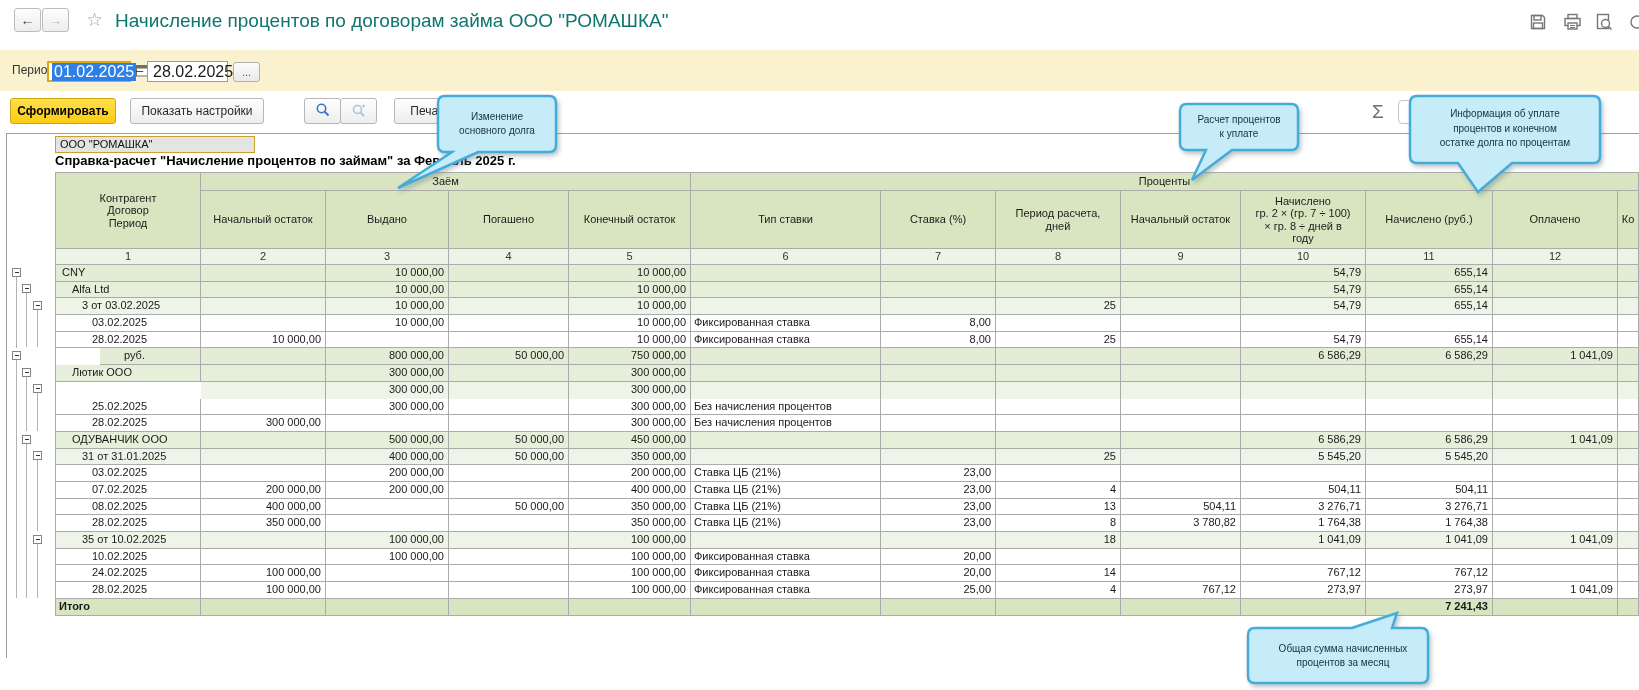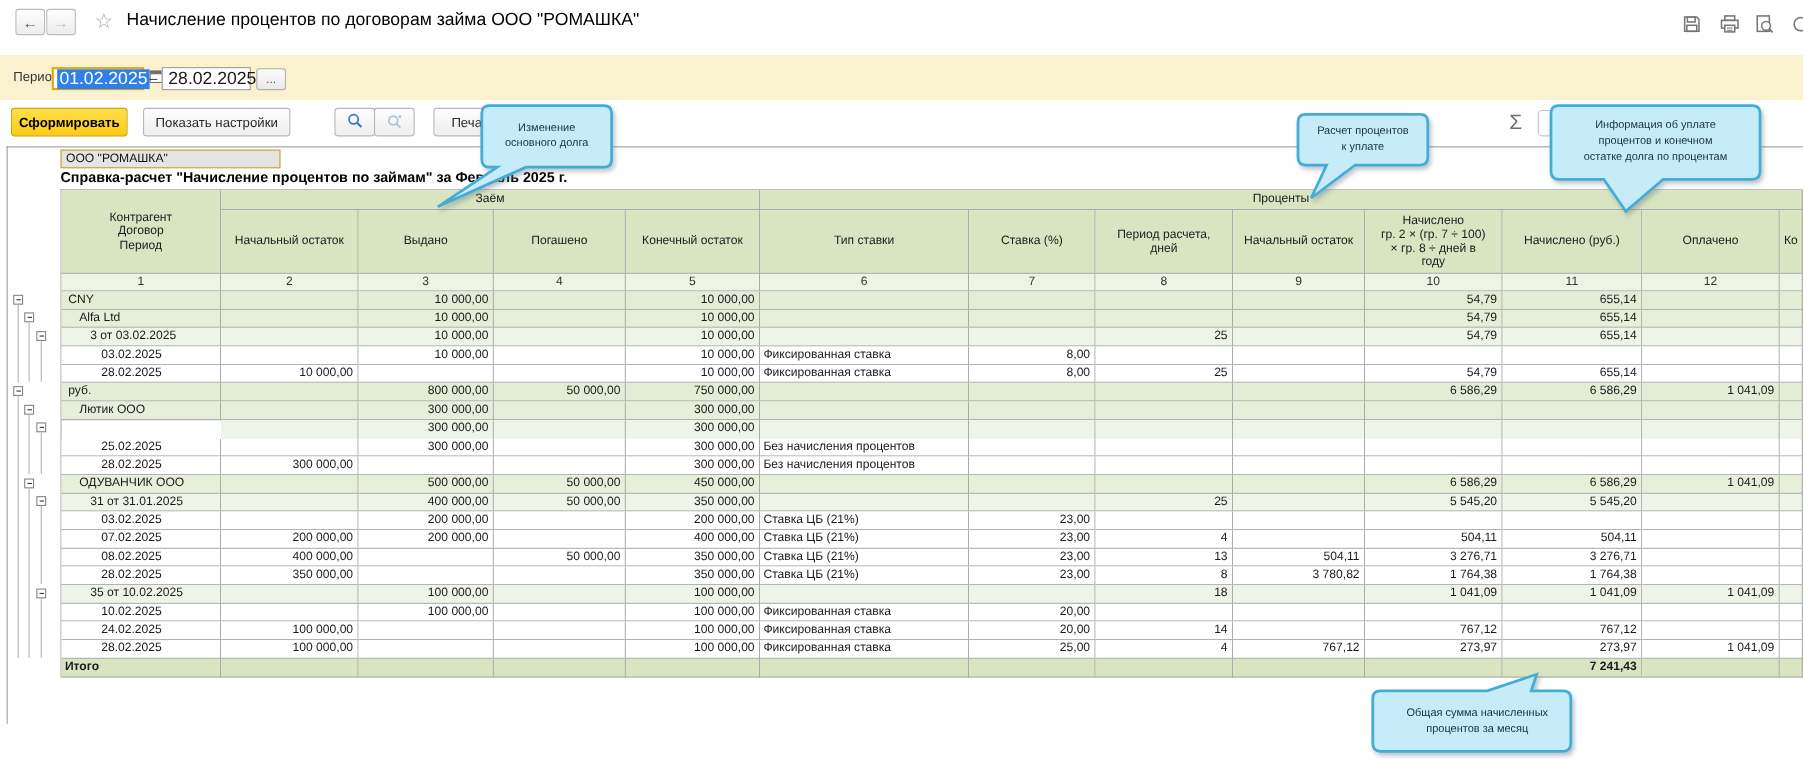--- a/index.html
+++ b/index.html
@@ -10,21 +10,21 @@
     --b:#ababab;
     --cols:145px 125px 123px 120px 122px 190px 115px 125px 120px 125px 127px 125px 21px;
   }
   
   .topbar { position:absolute; left:0; top:0; width:1639px; height:46px; background:#fff; }
   .navbtn { position:absolute; top:8px; width:27px; height:24px; border:1px solid #bcbcbc;
             background:linear-gradient(#fdfdfd,#ededed); border-radius:3px; font-size:14px;
             color:#444; text-align:center; line-height:22px; cursor:pointer; }
   .navbtn.fwd { color:#bdbdbd; }
   .star { position:absolute; left:86px; top:8px; font-size:19px; color:#a3a3a3; }
-  .apptitle { position:absolute; left:115px; top:10px; font-size:16px; color:#000000; }
+  .apptitle { position:absolute; left:115px; top:10px; font-size:19px; color:#0f766e; }
   .winicons { position:absolute; top:13px; right:0; width:110px; height:22px; }
   .winicons .ic { position:absolute; top:0; }
   
   .pband { position:absolute; left:0; top:50px; width:1639px; height:41px; background:#faf2cf; }
   .plabel { position:absolute; left:12px; top:13px; font-size:12px; color:#333; }
   .dinput { position:absolute; top:11px; height:21px; background:#fff; border:1px solid #9c9c9c;
             font-size:16px; display:flex; align-items:center; padding:0 3px; }
   .dinput.focused { border:2px solid #dfa812; }
   .dinput .dval { padding:0 2px; }
   .dinput.focused .dval { background:#2e80e8; color:#fff; }
@@ -277,21 +277,21 @@
       <div class="cell txt">Фиксированная ставка</div>
       <div class="cell val">8,00</div>
       <div class="cell val">25</div>
       <div class="cell val"></div>
       <div class="cell val">54,79</div>
       <div class="cell val">655,14</div>
       <div class="cell val"></div>
       <div class="cell val"></div>
     </div>
     <div class="trow currency">
-      <div class="cell lab" style="padding-left: 6px;">руб.</div>
+      <div class="cell lab" style="padding-left: 24px; margin-left: 44px;">руб.</div>
       <div class="cell val"></div>
       <div class="cell val">800 000,00</div>
       <div class="cell val">50 000,00</div>
       <div class="cell val">750 000,00</div>
       <div class="cell txt"></div>
       <div class="cell val"></div>
       <div class="cell val"></div>
       <div class="cell val"></div>
       <div class="cell val">6 586,29</div>
       <div class="cell val">6 586,29</div>

